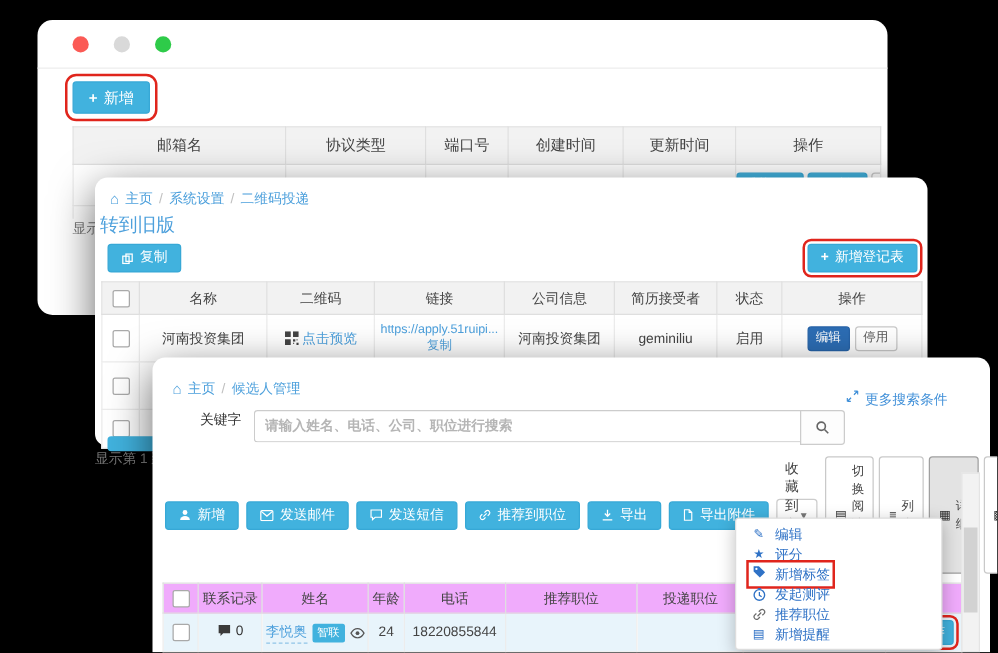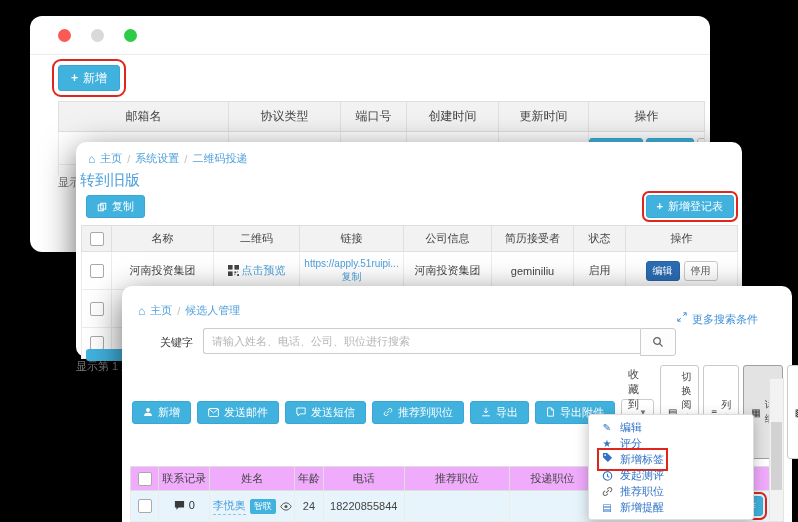--- a/index.html
+++ b/index.html
@@ -46,25 +46,25 @@
   .w2t th{padding:5px 0;}
   .w2t td{padding:6px 0;}
   .cb{width:12px;height:12px;border:1px solid #a9a9a9;border-radius:2px;background:#fff;display:inline-block;vertical-align:middle;}
   .qrcell{display:inline-flex;align-items:center;gap:3px;}
   .linkline{font-size:10px;line-height:1.25;}
   .stub-btn{position:absolute;left:10px;bottom:-4px;width:52px;height:12px;background:#41b2de;border-radius:3px;}
 
   
   .w3head{position:relative;padding-top:8px;}
   .more{position:absolute;right:34px;top:26px;font-size:11px;color:#3f8fd8;display:inline-flex;gap:5px;align-items:flex-start;cursor:pointer;}
-  .srow{display:flex;align-items:center;gap:10px;margin:10px 0 0 38px;}
+  .srow{display:flex;gap:10px;margin:10px 0 0 38px;}
   .srow .lab{font-size:11px;color:#333;}
   .sgroup{display:flex;}
   .sgroup input{width:420px;height:24px;border:1px solid #ccc;border-right:none;border-radius:3px 0 0 3px;
-                padding:0 8px;font-size:11px;color:#444;outline:none;}
+                padding:0 8px;font-size:11px;color:#444;outline:none;font-weight:bold;}
   .sgroup input::placeholder{color:#b5b5b5;}
   .sbtn{width:34px;height:26px;border:1px solid #ccc;border-radius:0 3px 3px 0;background:#fdfdfd;
         display:flex;align-items:center;justify-content:center;cursor:pointer;}
   .trow{display:flex;align-items:center;gap:6px;margin:9px 0 0 10px;}
   .sel{display:inline-flex;align-items:center;justify-content:space-between;width:96px;height:24px;border:1px solid #ccc;
        border-radius:3px;font-size:11px;color:#444;padding:0 6px;cursor:pointer;background:#fff;}
   .views{margin-left:auto;margin-right:26px;display:flex;gap:4px;}
   .vbtn{display:inline-flex;align-items:center;gap:4px;border:1px solid #c9c9c9;background:#fff;color:#444;
         border-radius:3px;font-size:10px;padding:4px 7px;cursor:pointer;}
   .vbtn.active{background:#e3e3e3;border-color:#9f9f9f;}

